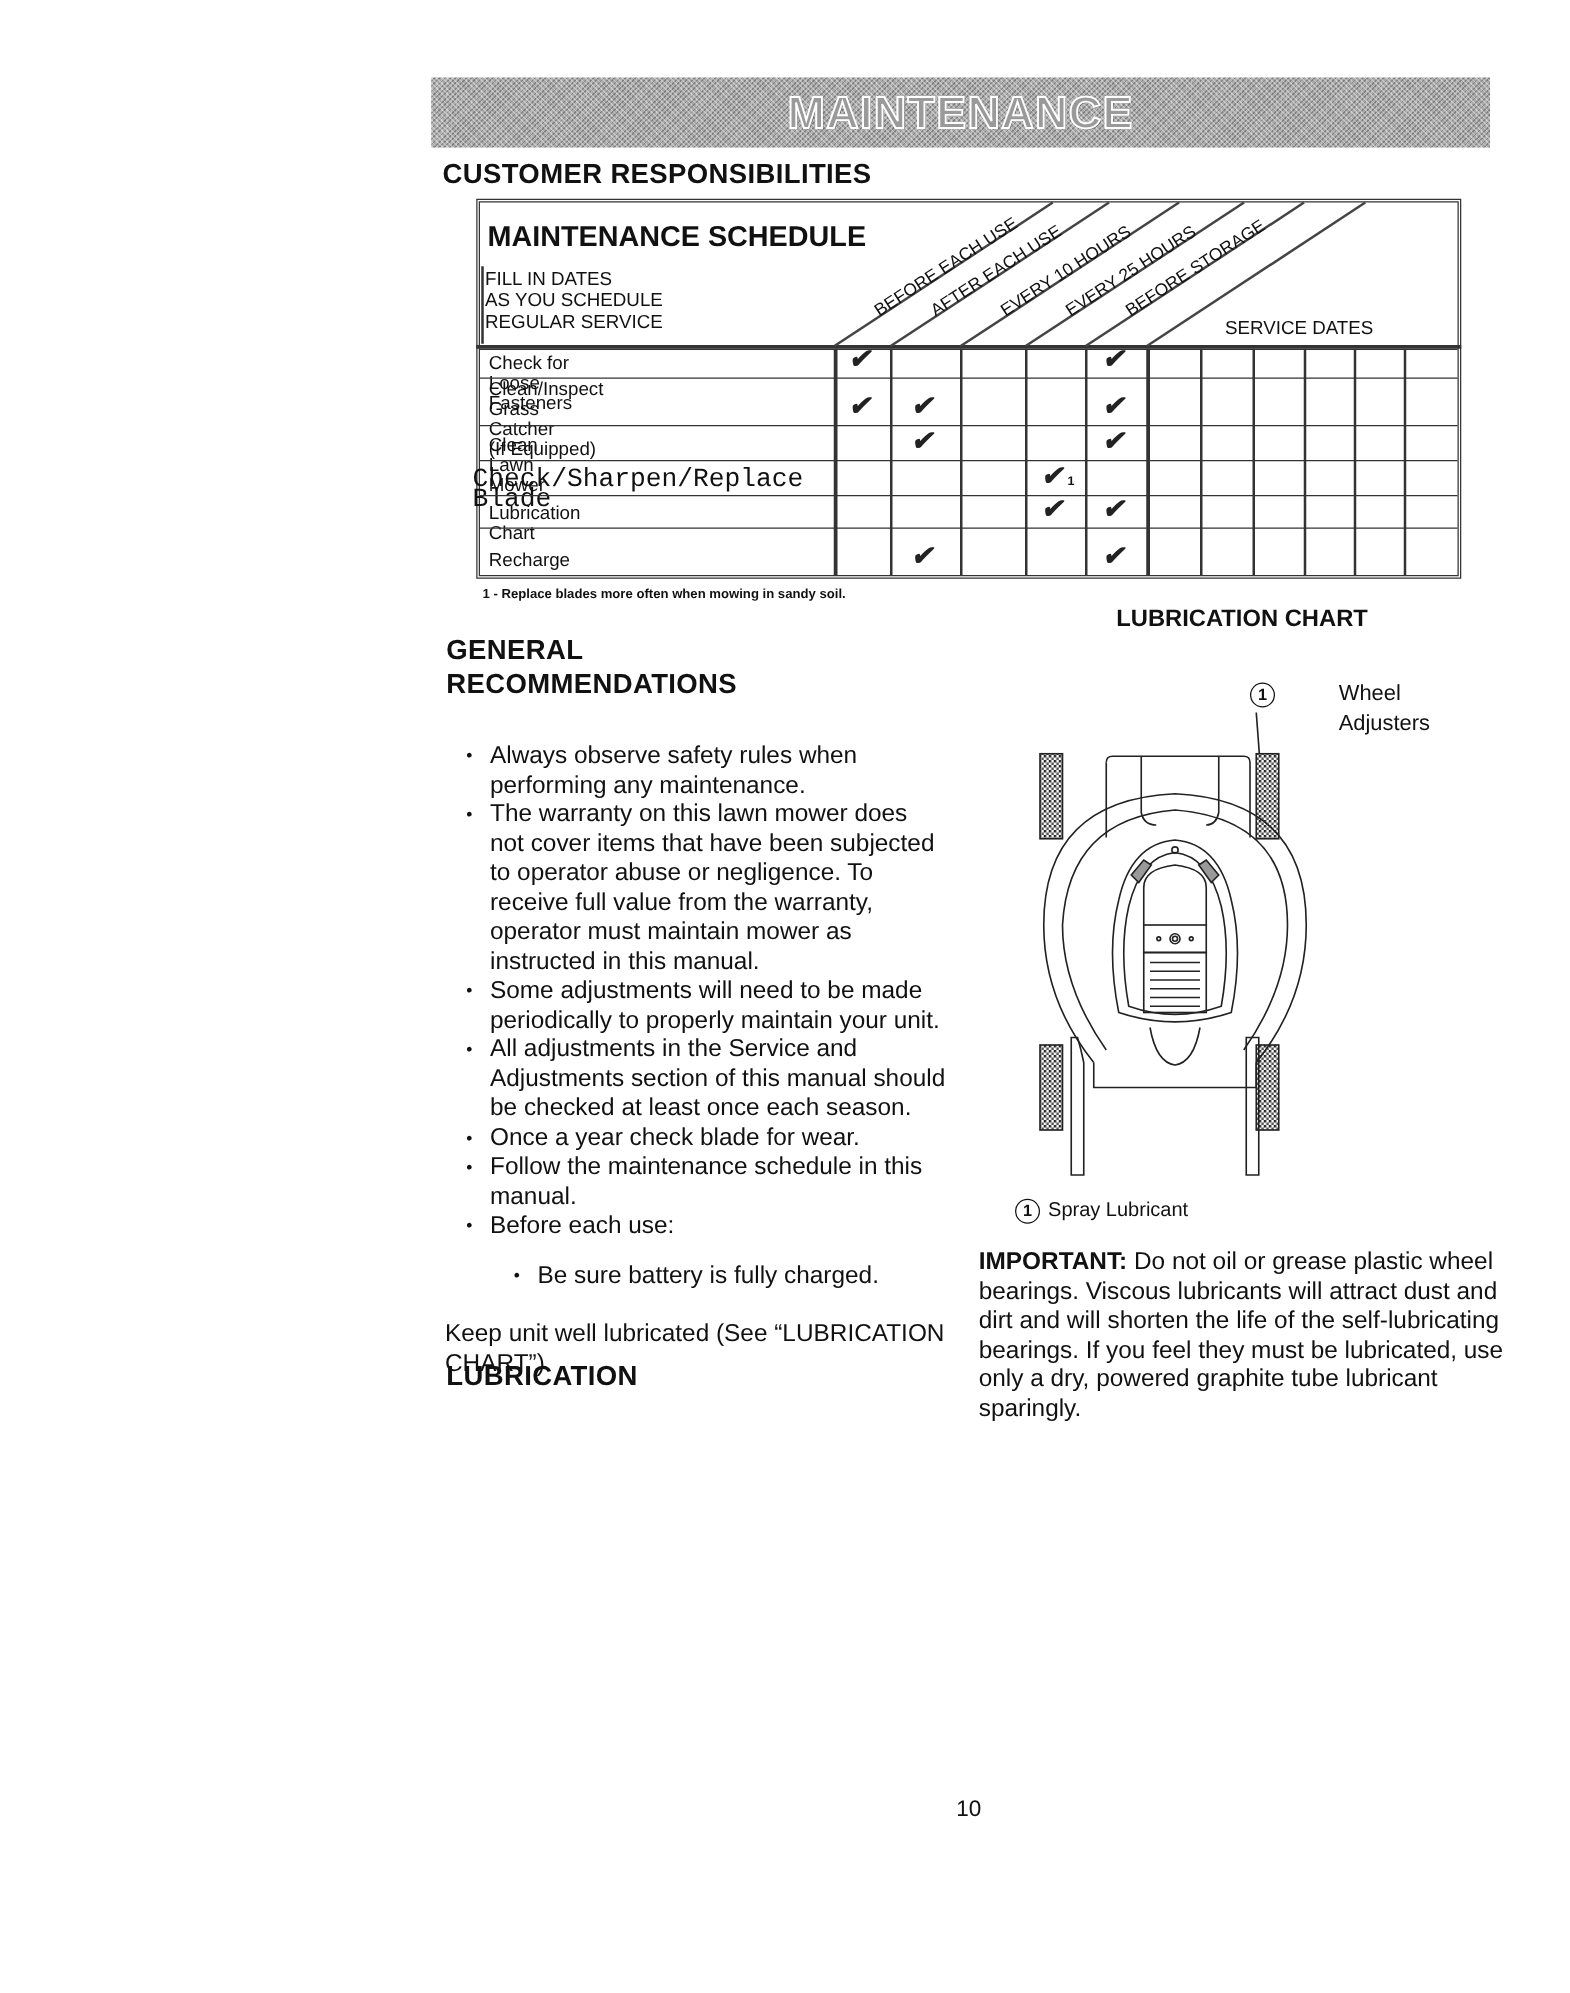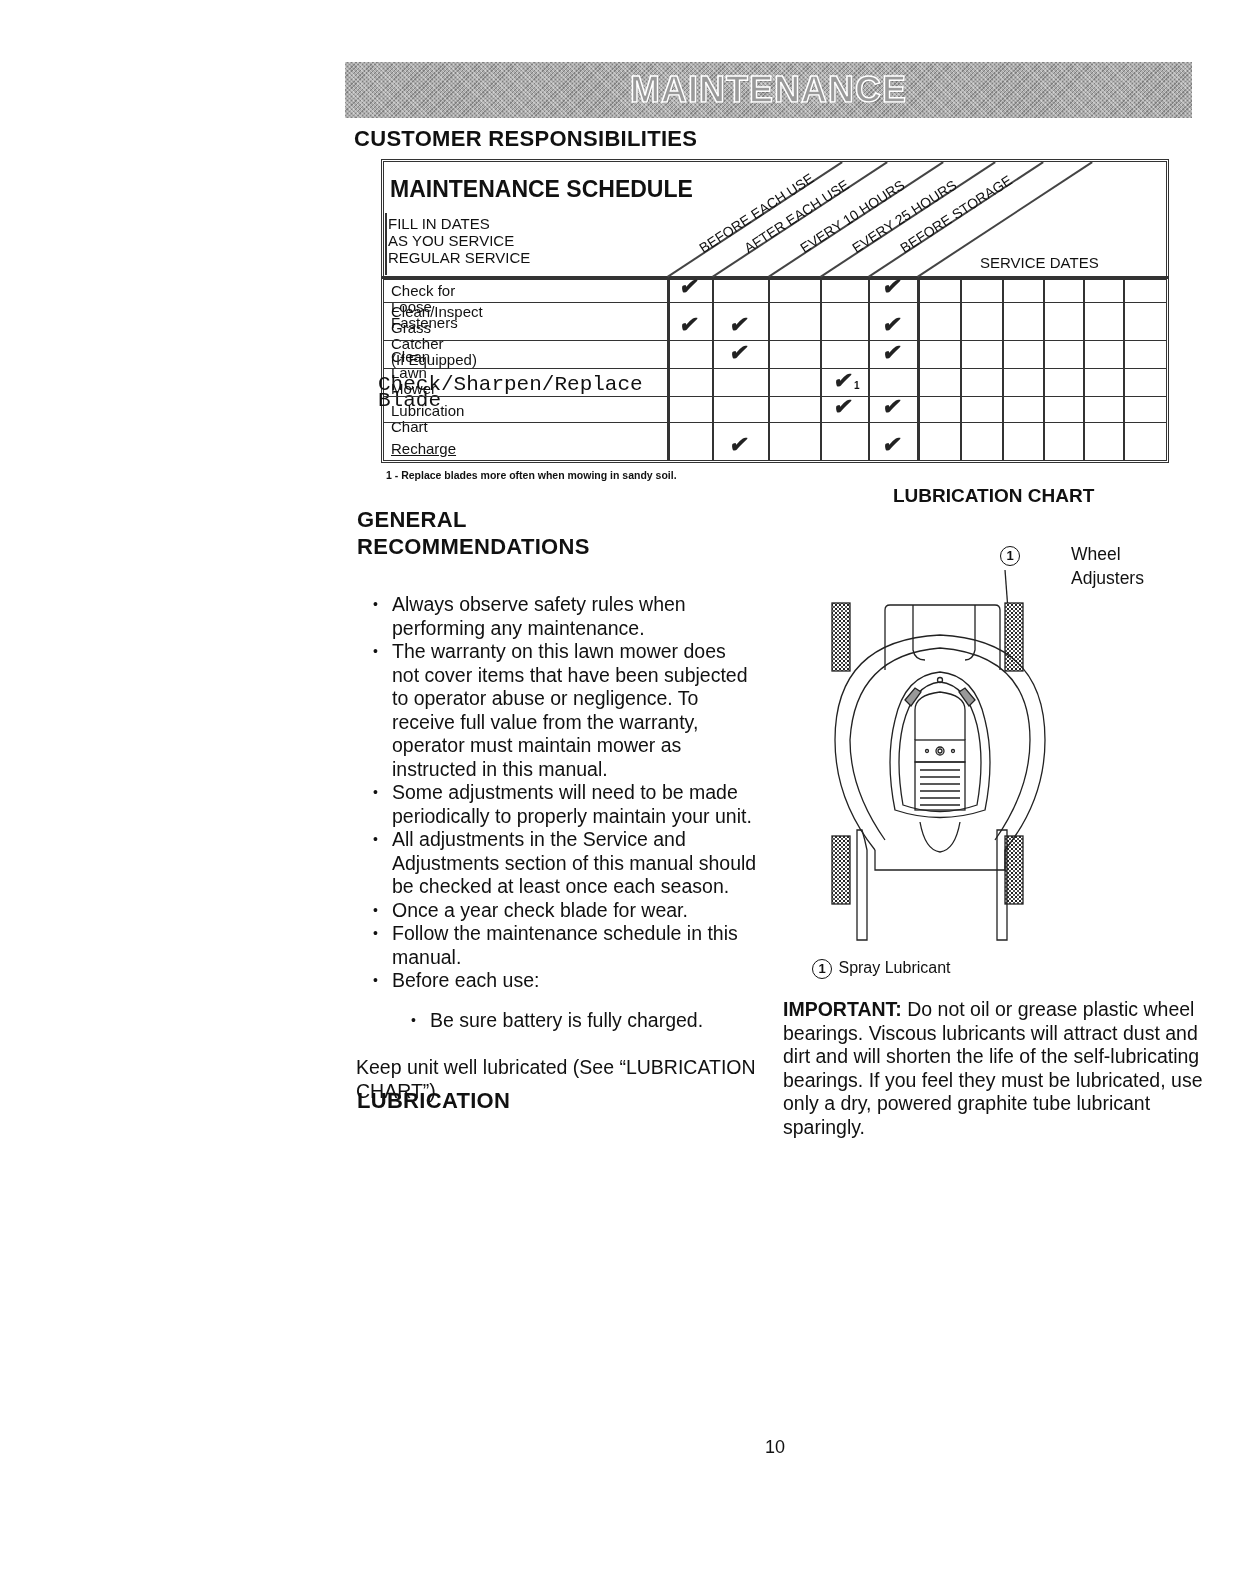--- a/index.html
+++ b/index.html
@@ -53,21 +53,21 @@
 <div id="banner" class="abs">
   <span id="banner-title">MAINTENANCE</span>
 </div>
 
 <div class="abs h-section" style="left:354px; top:126px; font-size:22px;">CUSTOMER RESPONSIBILITIES</div>
 
 <div id="sched" class="abs"></div>
 <div id="sched-title" class="abs">MAINTENANCE SCHEDULE</div>
 <div class="abs sched-sub" style="left:388px; top:215px;">
   <div>FILL IN DATES</div>
-  <div>AS YOU SERVICE</div>
+  <div>AS YOU SCHEDULE</div>
   <div>REGULAR SERVICE</div>
 </div>
 <div class="abs" style="left:385px; top:213px; width:2px; height:62px; background:#333;"></div>
 
 <div id="sched-hline" class="abs"></div>
 
 <div id="diag-container" class="abs" style="left:0; top:0;">
     <div class="diag" style="left: 667px; top: 276px; width: 209.404px; transform: rotate(-33.3106deg);"></div>
     <div class="diag" style="left: 712px; top: 276px; width: 209.404px; transform: rotate(-33.3106deg);"></div>
     <div class="diag" style="left: 768px; top: 276px; width: 209.404px; transform: rotate(-33.3106deg);"></div>
@@ -102,21 +102,21 @@
     <span class="check" style="left: 882.5px; top: 340px;">✔</span>
     <div class="row" style="top: 368px; height: 28px;"></div>
     <div class="row-label" style="left: 378px; position: absolute; font-size: 21px; line-height: 16px; top: 377px; font-family: Liberation Mono, monospace;">Check/Sharpen/Replace Blade</div>
     <span class="check" style="left: 834px; top: 368px;">✔</span>
     <span class="footnote-mark" style="left: 854px; top: 380px;">1</span>
     <div class="row" style="top: 396px; height: 26px;"></div>
     <div class="row-label" style="left: 391px; position: absolute; font-size: 15px; line-height: 16px; top: 403px;">Lubrication Chart</div>
     <span class="check" style="left: 834px; top: 394px;">✔</span>
     <span class="check" style="left: 882.5px; top: 394px;">✔</span>
     <div class="row" style="top: 422px; height: 38px;"></div>
-    <div class="row-label" style="left: 391px; position: absolute; font-size: 15px; line-height: 16px; top: 441px; text-decoration: underline;">Recharge</div>
+    <div class="row-label" style="left: 391px; position: absolute; font-size: 15px; line-height: 16px; top: 441px;">Recharge</div>
     <span class="check" style="left: 730px; top: 432px;">✔</span>
     <span class="check" style="left: 882.5px; top: 432px;">✔</span>
     <div class="vline" style="left: 667px; top: 279px; height: 181px; width: 3px;"></div>
     <div class="vline" style="left: 712px; top: 279px; height: 181px;"></div>
     <div class="vline" style="left: 768px; top: 279px; height: 181px;"></div>
     <div class="vline" style="left: 820px; top: 279px; height: 181px;"></div>
     <div class="vline" style="left: 868px; top: 279px; height: 181px;"></div>
     <div class="vline" style="left: 917px; top: 279px; height: 181px; width: 3px;"></div>
     <div class="vline" style="left: 960px; top: 279px; height: 181px;"></div>
     <div class="vline" style="left: 1002px; top: 279px; height: 181px;"></div>

